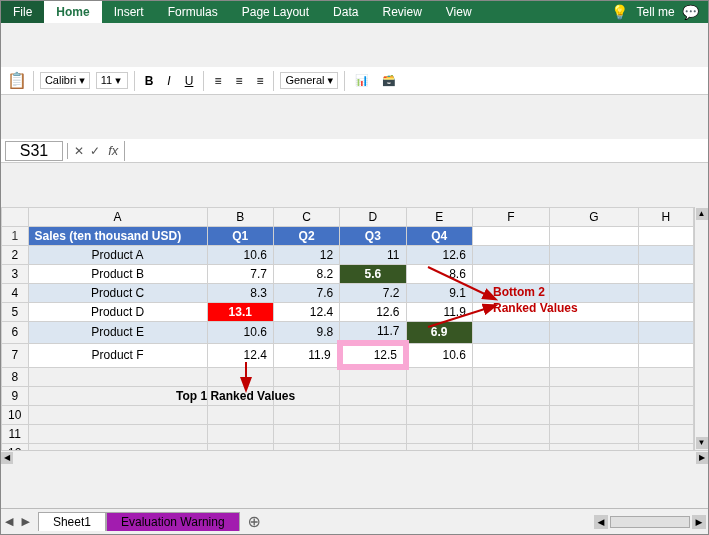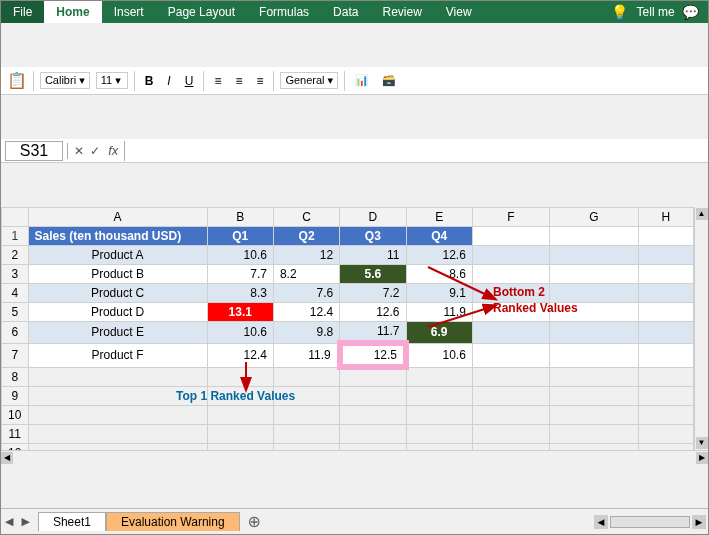--- a/index.html
+++ b/index.html
@@ -12,22 +12,22 @@
 </head>
 <body>
 
 <div style="width:709px; height:535px; display:flex; flex-direction:column; border:1px solid #888; overflow:hidden;gap:44px;">
 
   <div style="background:#217346; display:flex; align-items:stretch; justify-content:space-between;">
     <div style="display:flex;">
       <div style="color:white; padding:4px 12px; font-size:12px; cursor:pointer; background:#1a5c38;">File</div>
       <div style="color:white; padding:4px 12px; font-size:12px; cursor:pointer; background:white; color:#217346; font-weight:bold;">Home</div>
       <div style="color:white; padding:4px 12px; font-size:12px; cursor:pointer;">Insert</div>
+      <div style="color:white; padding:4px 12px; font-size:12px; cursor:pointer;">Formulas</div>
       <div style="color:white; padding:4px 12px; font-size:12px; cursor:pointer;">Page Layout</div>
-      <div style="color:white; padding:4px 12px; font-size:12px; cursor:pointer;">Formulas</div>
       <div style="color:white; padding:4px 12px; font-size:12px; cursor:pointer;">Data</div>
       <div style="color:white; padding:4px 12px; font-size:12px; cursor:pointer;">Review</div>
       <div style="color:white; padding:4px 12px; font-size:12px; cursor:pointer;">View</div>
     </div>
     <div style="display:flex; align-items:center; gap:8px; padding-right:8px;">
       <span style="color:white; font-size:14px;">💡</span>
       <span style="color:white; font-size:12px; cursor:pointer;">Tell me</span>
       <span style="color:white; font-size:14px; cursor:pointer;">💬</span>
     </div>
   </div>
@@ -114,21 +114,21 @@
               <td style="border:1px solid #d0d0d0; text-align:right; font-size:12px; padding:2px 6px;">12.6</td>
               <td style="border:1px solid #d0d0d0; font-size:12px; padding:2px;"></td>
               <td style="border:1px solid #d0d0d0; font-size:12px; padding:2px;"></td>
               <td style="border:1px solid #d0d0d0; font-size:12px; padding:2px;"></td>
             </tr>
 
             <tr style="background:white;">
               <td style="background:#f2f2f2; border:1px solid #d0d0d0; text-align:center; font-size:12px; padding:2px;">3</td>
               <td style="border:1px solid #d0d0d0; text-align:center; font-size:12px; padding:2px;">Product B</td>
               <td style="border:1px solid #d0d0d0; text-align:right; font-size:12px; padding:2px 6px;">7.7</td>
-              <td style="border:1px solid #d0d0d0; text-align:left; font-size:12px; padding:2px 6px;">8.2</td>
+              <td style="border:1px solid #d0d0d0; text-align:right; font-size:12px; padding:2px 6px;">8.2</td>
               <td style="background:#375623; color:white; font-weight:bold; border:1px solid #d0d0d0; text-align:center; font-size:12px; padding:2px;">5.6</td>
               <td style="border:1px solid #d0d0d0; text-align:right; font-size:12px; padding:2px 6px;">8.6</td>
               <td style="border:1px solid #d0d0d0; font-size:12px; padding:2px;"></td>
               <td style="border:1px solid #d0d0d0; font-size:12px; padding:2px;"></td>
               <td style="border:1px solid #d0d0d0; font-size:12px; padding:2px;"></td>
             </tr>
 
             <tr style="background:#dce6f1;">
               <td style="background:#f2f2f2; border:1px solid #d0d0d0; text-align:center; font-size:12px; padding:2px;">4</td>
               <td style="border:1px solid #d0d0d0; text-align:center; font-size:12px; padding:2px;">Product C</td>
@@ -268,21 +268,21 @@
             </marker>
           </defs>
 
           <line x1="245" y1="155" x2="245" y2="178" stroke="#c00000" stroke-width="2" marker-end="url(#arrowhead-down)"></line>
 
           <line x1="427" y1="60" x2="490" y2="90" stroke="#c00000" stroke-width="2" marker-end="url(#arrowhead-right)"></line>
 
           <line x1="427" y1="120" x2="490" y2="100" stroke="#c00000" stroke-width="2" marker-end="url(#arrowhead-right)"></line>
         </svg>
 
-        <div style="position:absolute; left:175px; top:182px; color:#0369a1; font-weight:bold; font-size:12px; pointer-events:none;">Top 1 Ranked Values</div>
+        <div style="position:absolute; left:175px; top:182px; color:#000000; font-weight:bold; font-size:12px; pointer-events:none;">Top 1 Ranked Values</div>
         <div style="position:absolute; left:492px; top:78px; color:#c00000; font-weight:bold; font-size:12px; pointer-events:none; line-height:1.3;">Bottom 2<br>Ranked Values</div>
       </div>
 
       <div style="width:14px; background:#f0f0f0; border-left:1px solid #ccc; display:flex; flex-direction:column; align-items:center;">
         <div style="width:12px; height:12px; background:#ccc; margin:1px 0; font-size:8px; text-align:center; line-height:12px; cursor:pointer;">▲</div>
         <div style="flex:1;"></div>
         <div style="width:12px; height:12px; background:#ccc; margin:1px 0; font-size:8px; text-align:center; line-height:12px; cursor:pointer;">▼</div>
       </div>
     </div>
 
@@ -290,21 +290,21 @@
       <div style="width:12px; height:12px; background:#ccc; font-size:8px; text-align:center; line-height:12px; cursor:pointer; flex-shrink:0;">◀</div>
       <div style="flex:1;"></div>
       <div style="width:12px; height:12px; background:#ccc; font-size:8px; text-align:center; line-height:12px; cursor:pointer; flex-shrink:0;">▶</div>
     </div>
   </div>
 
   <div style="display:flex; align-items:center; background:#f0f0f0; border-top:1px solid #bbb; height:26px; gap:0;">
     <div style="padding:0 4px; cursor:pointer; font-size:11px; color:#555;">◀</div>
     <div style="padding:0 4px; cursor:pointer; font-size:11px; color:#555;">▶</div>
     <div style="background:white; border:1px solid #aaa; border-bottom:none; padding:2px 14px; font-size:12px; cursor:pointer; margin-left:4px;">Sheet1</div>
-    <div style="background:#fdba74; border:1px solid #aaa; border-bottom:none; padding:2px 14px; font-size:12px; cursor:pointer;">Evaluation Warning</div>
+    <div style="background:#a21caf; border:1px solid #aaa; border-bottom:none; padding:2px 14px; font-size:12px; cursor:pointer;">Evaluation Warning</div>
     <div style="padding:0 8px; font-size:16px; color:#666; cursor:pointer; line-height:24px;">⊕</div>
     <div style="flex:1;"></div>
 
     <div style="width:14px; height:14px; background:#ccc; font-size:9px; text-align:center; line-height:14px; cursor:pointer; margin:0 2px;">◀</div>
     <div style="width:80px; height:12px; background:#e0e0e0; border:1px solid #aaa;"></div>
     <div style="width:14px; height:14px; background:#ccc; font-size:9px; text-align:center; line-height:14px; cursor:pointer; margin:0 2px;">▶</div>
   </div>
 
 </div>
 

